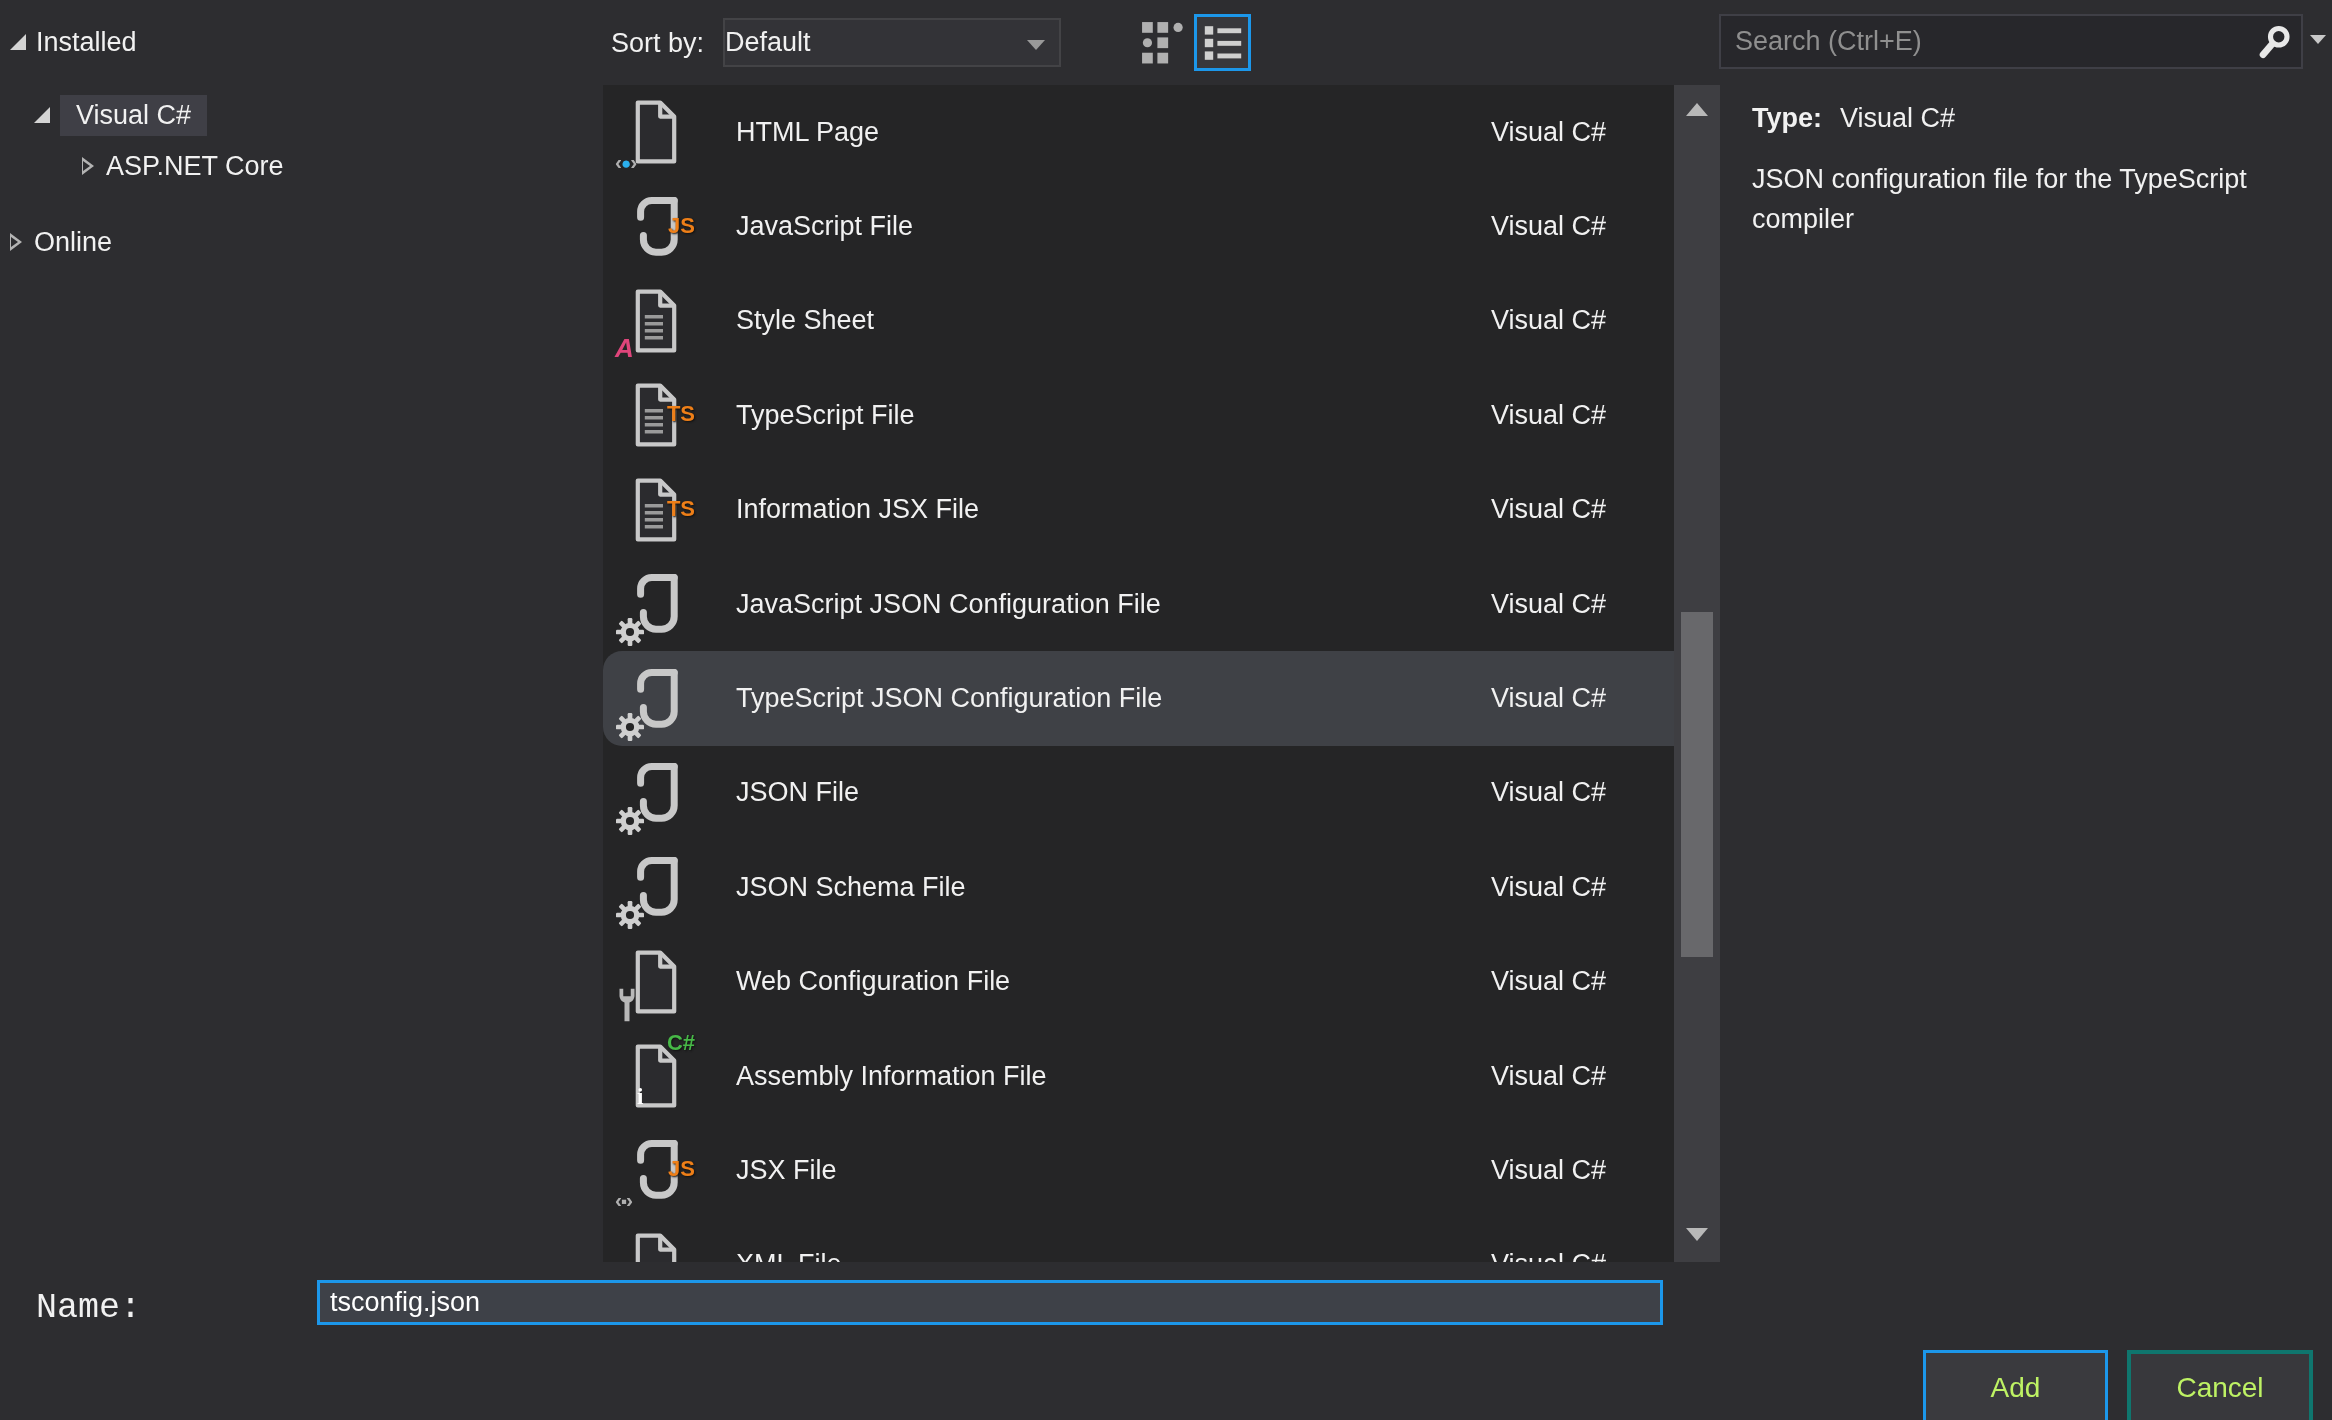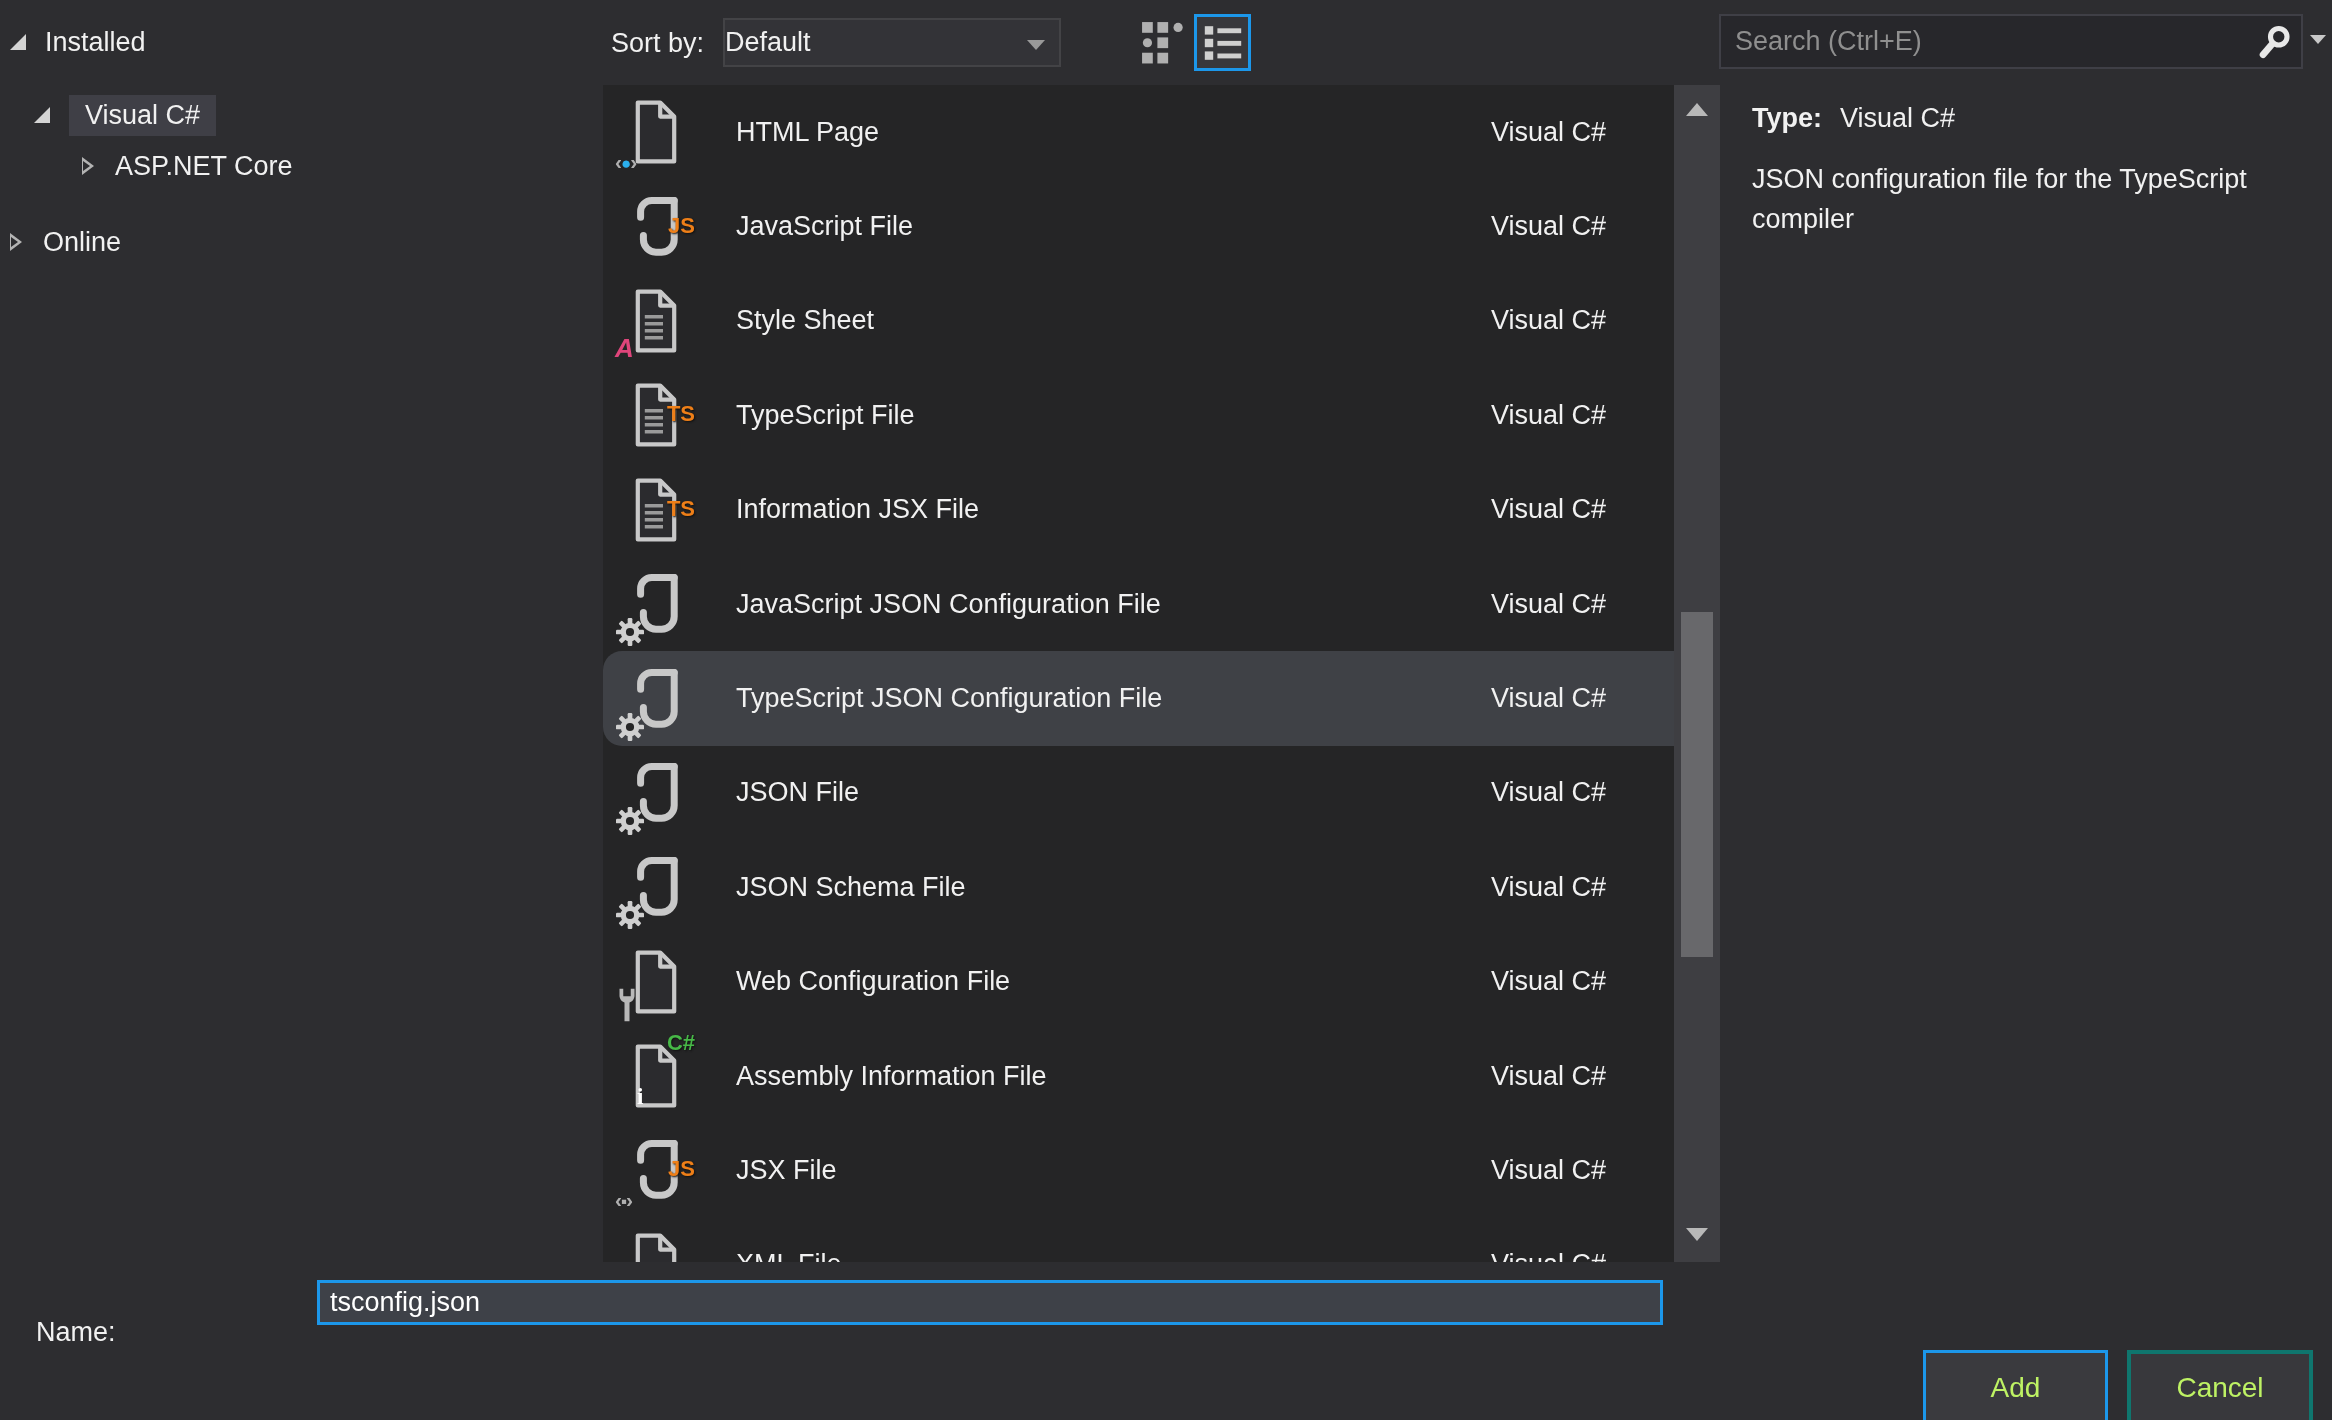--- a/index.html
+++ b/index.html
@@ -4,21 +4,21 @@
 <style>
   html,body{margin:0;padding:0;}
   body{
     width:2332px;height:1420px;position:relative;overflow:hidden;
     background:var(--window-bg,#2d2d30);
     font-family:"Liberation Sans",sans-serif;
     color:#f1f1f1;
     -webkit-font-smoothing:antialiased;
   }
   
-  .tree-row{position:absolute;display:flex;align-items:center;height:44px;gap:19px;cursor:default;}
+  .tree-row{position:absolute;display:flex;align-items:center;height:44px;gap:10px;cursor:default;}
   .tree-label{font-size:27px;white-space:nowrap;}
   .tree-label.hl{background:#3f3f46;padding:5px 16px;}
   .tri-exp{width:0;height:0;border-left:16px solid transparent;border-bottom:16px solid #d4d4d4;}
   .tri-col{position:relative;width:14px;height:18px;}
   .tri-col .t1{position:absolute;left:0;top:0;width:0;height:0;
     border-left:12px solid #b4b4b4;border-top:9px solid transparent;border-bottom:9px solid transparent;}
   .tri-col .t2{position:absolute;left:1px;top:4px;width:0;height:0;
     border-left:7px solid var(--window-bg,#2d2d30);border-top:5px solid transparent;border-bottom:5px solid transparent;}
   
   .sort-label{position:absolute;left:611px;top:28px;font-size:27px;}
@@ -68,21 +68,21 @@
   .sb-down{bottom:10px;}
   .sb-up .ar{width:0;height:0;border-left:11px solid transparent;border-right:11px solid transparent;border-bottom:13px solid #b8b8b8;}
   .sb-down .ar{width:0;height:0;border-left:11px solid transparent;border-right:11px solid transparent;border-top:13px solid #b8b8b8;}
   .sb-thumb{position:absolute;left:7px;top:527px;width:32px;height:345px;background:#68686b;}
   
   .info-panel{position:absolute;left:1720px;top:85px;width:612px;}
   .info-type{position:absolute;left:32px;top:18px;font-size:27px;white-space:nowrap;}
   .info-type b{margin-right:18px;}
   .info-desc{position:absolute;left:32px;top:74px;width:580px;font-size:27px;line-height:40px;}
   
-  .name-label{position:absolute;left:36px;top:1317px;font-size:27px;}
+  .name-label{position:absolute;left:36px;top:1288px;font-size:35px;font-family:Liberation Mono, monospace;}
   .name-input{position:absolute;left:317px;top:1280px;width:1346px;height:45px;box-sizing:border-box;
     background:#3e4148;border:3px solid var(--accent,#1c97ea);color:#fff;
     font-family:"Liberation Sans",sans-serif;font-size:27px;padding:0 10px;outline:none;}
   .btn{position:absolute;top:1350px;height:75px;box-sizing:border-box;display:flex;
     align-items:center;justify-content:center;font-size:28px;color:#bef264;background:#3a3a3e;cursor:default;}
   #add-btn{left:1923px;width:185px;border:3px solid var(--accent,#1c97ea);}
   #cancel-btn{left:2127px;width:186px;border:4px solid #0f766e;background:#38383c;}
 </style>
 </head>
 <body>

